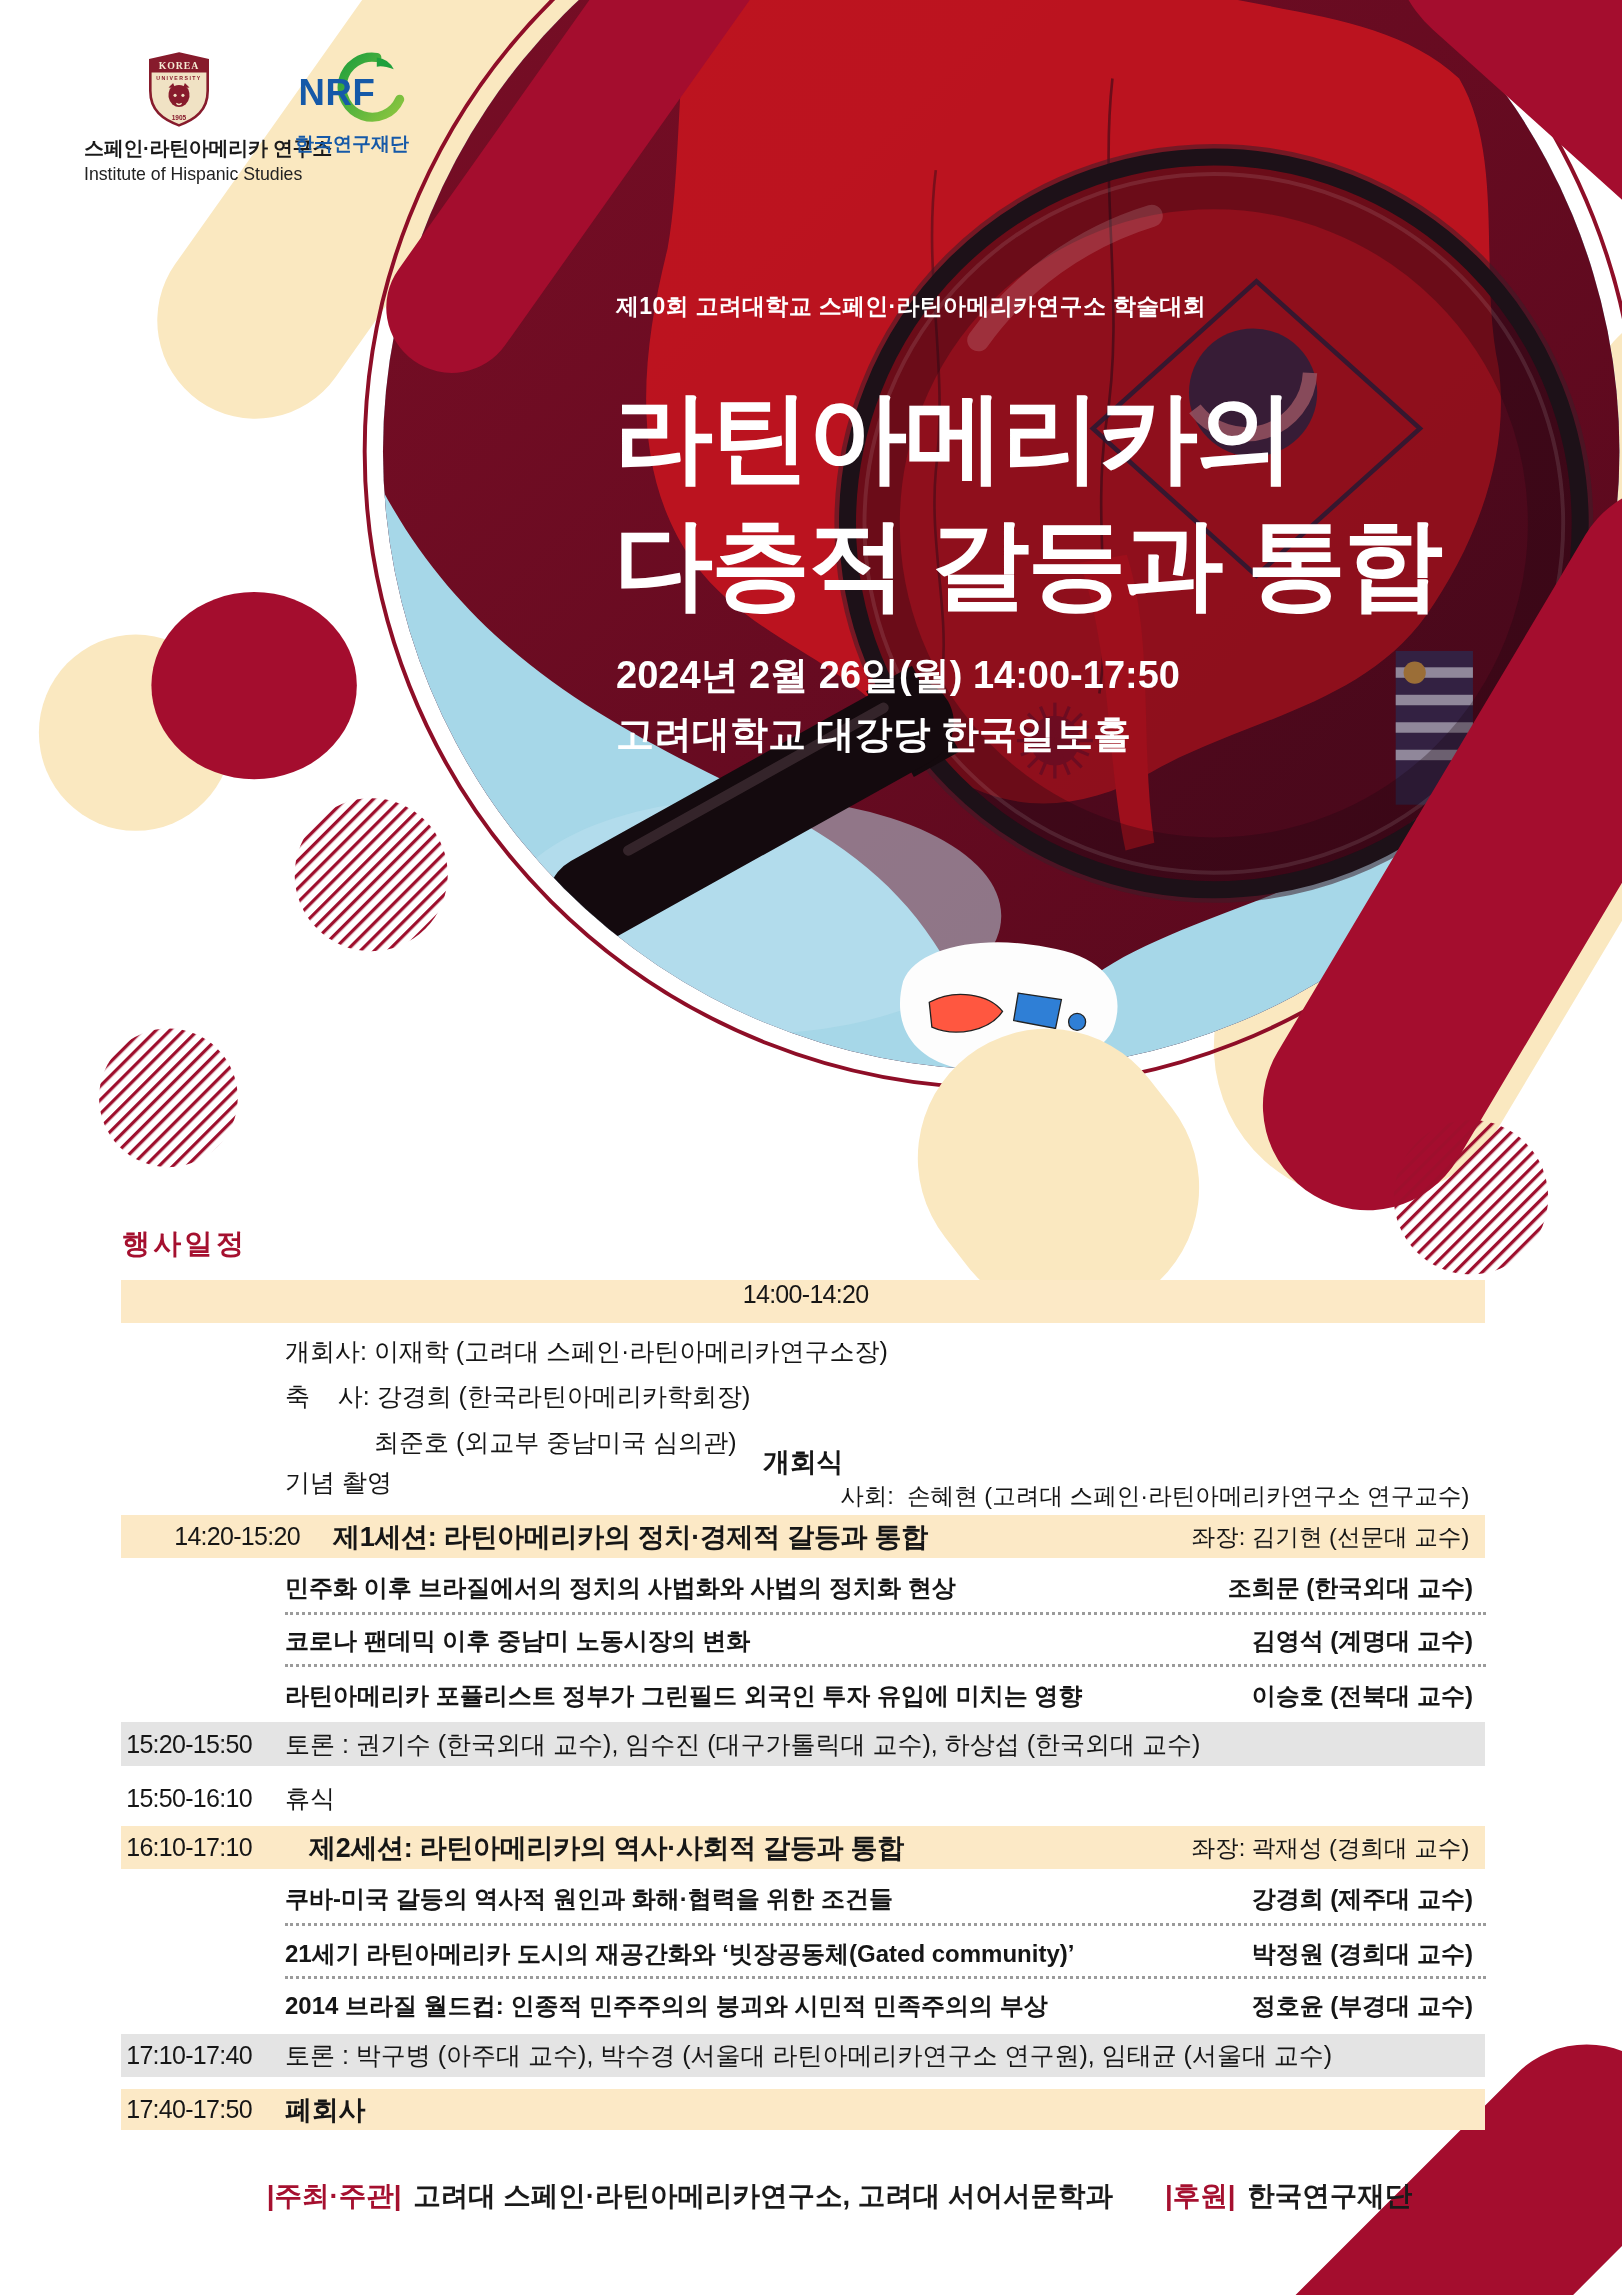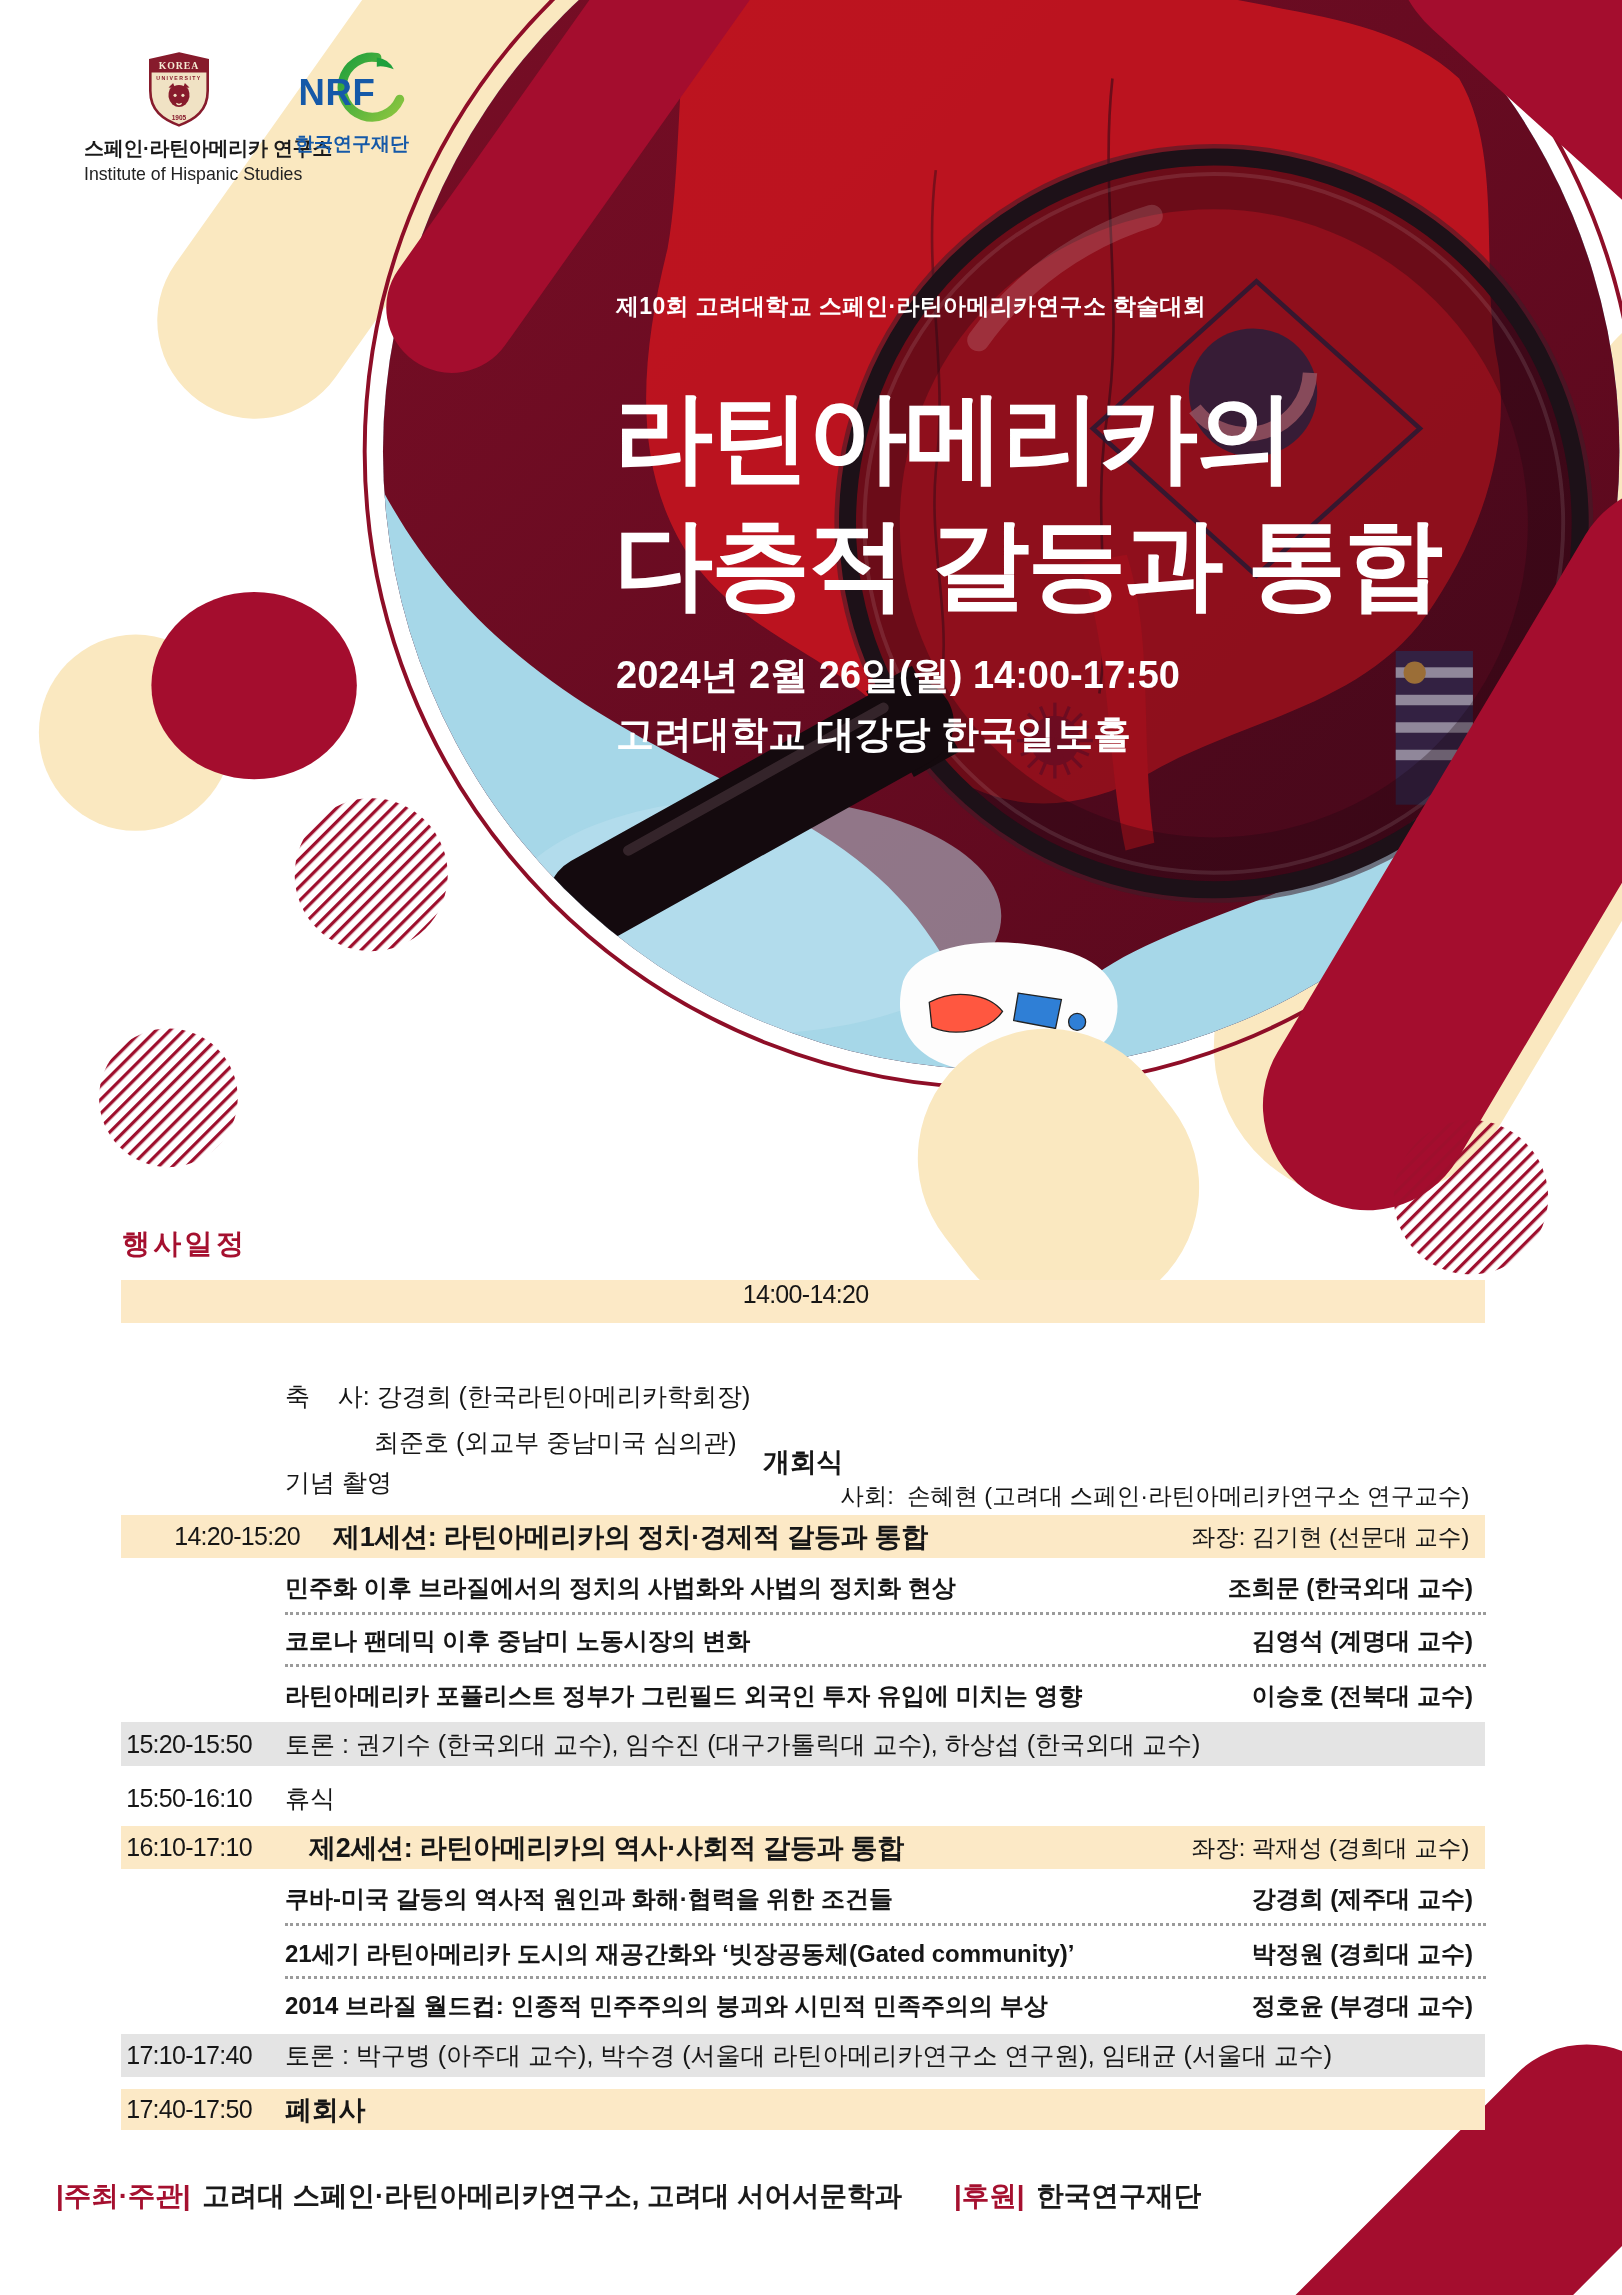--- a/index.html
+++ b/index.html
@@ -47,21 +47,21 @@
   .r-d1{top:1722px;height:44px;}
   .r-break{top:1781px;height:34px;background:transparent;}
   .r-s2{top:1826px;gap:24px;}
   .p4{top:1878px;}.sep3{top:1923px;}
   .p5{top:1933px;}.sep4{top:1976px;}
   .p6{top:1985px;}
   .r-d2{top:2034px;}
   .r-close{top:2089px;height:41px;}
 
   
-  .pfooter{position:absolute;left:0;top:2178px;width:1623px;padding-left:56px;
+  .pfooter{position:absolute;left:0;top:2178px;width:1623px;padding-left:56px;text-align:center;
           font-size:27.5px;font-weight:700;color:#1a1a1a;white-space:nowrap;}
   .pfooter .lbl{color:#A5102F;}
   .pfooter .gap{display:inline-block;width:52px;}
   .pfooter .sp{display:inline-block;width:11.8px;}
 </style>
 </head>
 <body>
 
 <div class="page">
 
@@ -223,20 +223,21 @@
   <div class="k-date">2024년 2월 26일(월) 14:00-17:50</div>
   <div class="k-venue">고려대학교 대강당 한국일보홀</div>
 
   <div class="heading">행사일정</div>
 
   <div class="srow bar r-open">
     <span class="time">14:00-14:20</span>
     <span class="rtitle">개회식</span>
     <span class="rright">사회:  손혜현 (고려대 스페인·라틴아메리카연구소 연구교수)</span>
   </div>
+  <div class="oline o1">개회사: 이재학 (고려대 스페인·라틴아메리카연구소장)</div>
   <div class="oline o2">축    사: 강경희 (한국라틴아메리카학회장)</div>
   <div class="oline o3 indent">최준호 (외교부 중남미국 심의관)</div>
   <div class="oline o4">기념 촬영</div>
 
   <div class="srow bar r-s1">
     <span class="time">14:20-15:20</span>
     <span class="rtitle">제1세션: 라틴아메리카의 정치·경제적 갈등과 통합</span>
     <span class="rright">좌장: 김기현 (선문대 교수)</span>
   </div>
   <div class="paper p1">

